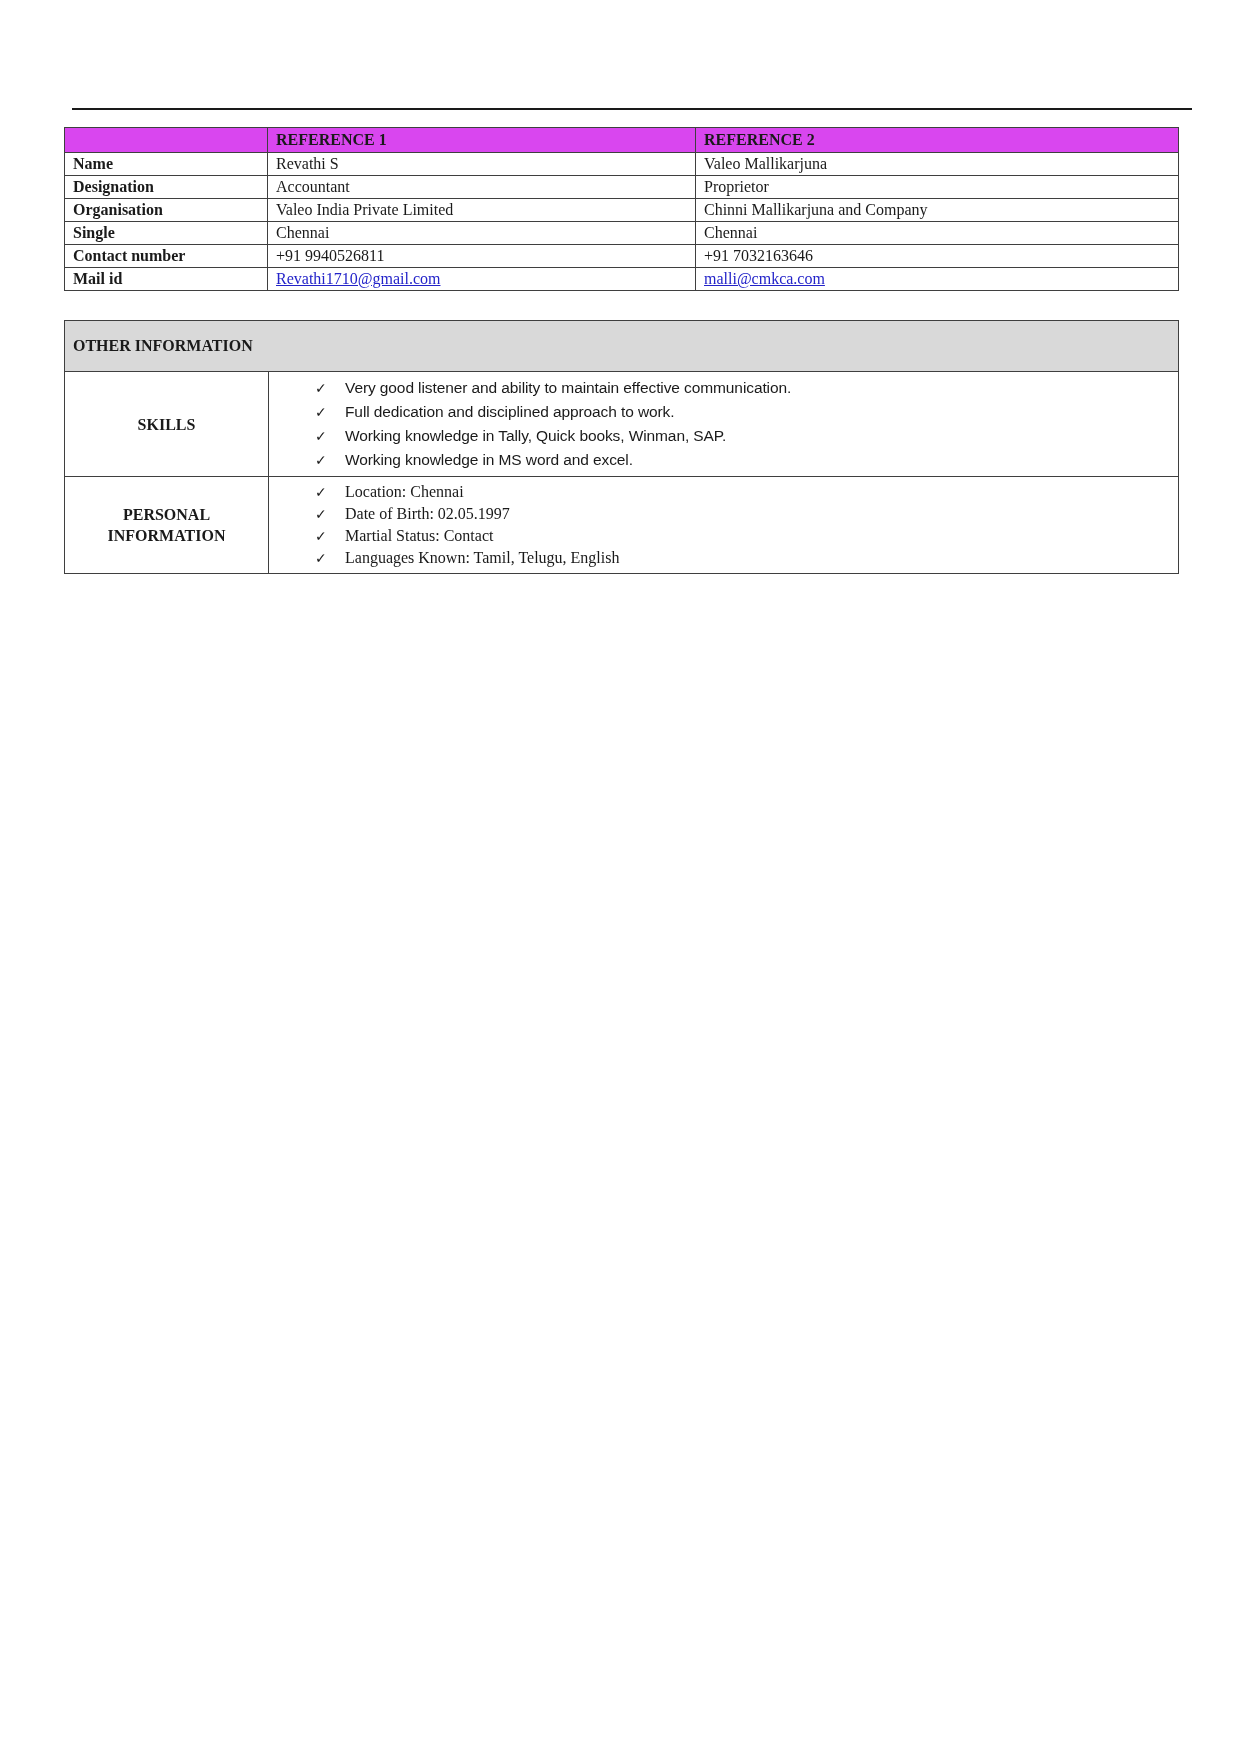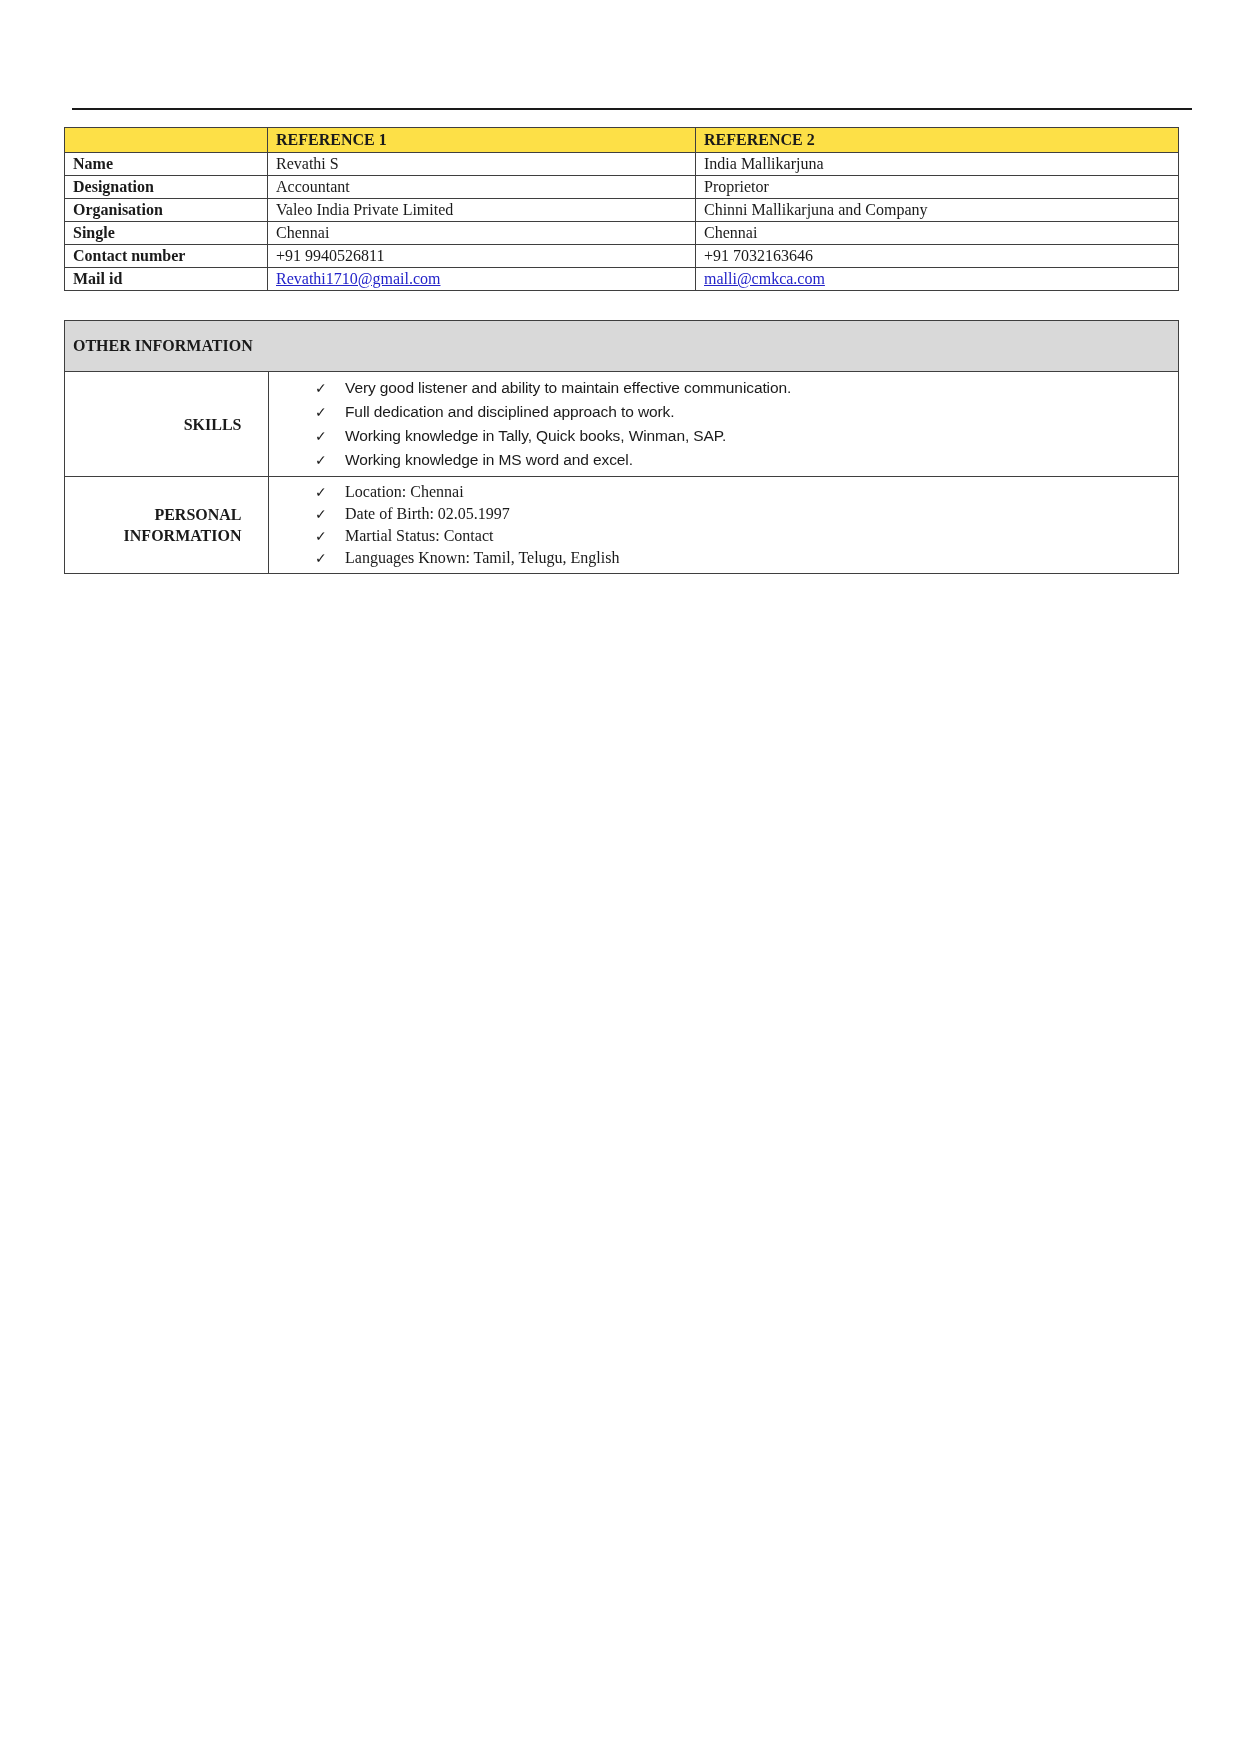--- a/index.html
+++ b/index.html
@@ -29,21 +29,21 @@
   .ref-table th, .ref-table td {
     border: 1px solid #3f3f3f;
     padding: 0 8px;
     font-size: 16px;
     vertical-align: middle;
     overflow: hidden;
     white-space: nowrap;
     text-align: left;
   }
   .ref-table th {
-    background: #fde047;
+    background: #d946ef;
     font-weight: bold;
     height: 25px;
   }
   .ref-table td { height: 23px; }
   .ref-table td.label-col { font-weight: bold; }
   a.email {
     color: #2323c9;
     text-decoration: underline;
     cursor: pointer;
   }
@@ -68,21 +68,20 @@
     text-align: center;
     font-weight: bold;
     font-size: 16px;
     padding: 0;
   }
   .section-label .label-narrow {
     display: block;
     max-width: 150px;
     margin: 0 auto;
     line-height: 21px;
-    text-align: right;
   }
   .oi-table td.items-cell { padding: 4px 0; }
   .row-skills td { height: 98px; }
   .row-personal td { height: 89px; }
 
   .item { display: flex; align-items: baseline; }
   .item .check {
     flex: 0 0 30px;
     margin-left: 46px;
     font-family: "DejaVu Sans", sans-serif;
@@ -116,21 +115,21 @@
     </colgroup>
     <tbody>
         <tr>
       <th></th>
       <th>REFERENCE 1</th>
       <th>REFERENCE 2</th>
     </tr>
     <tr>
       <td class="label-col">Name</td>
       <td>Revathi S</td>
-      <td>India Mallikarjuna</td>
+      <td>Valeo Mallikarjuna</td>
     </tr>
     <tr>
       <td class="label-col">Designation</td>
       <td>Accountant</td>
       <td>Proprietor</td>
     </tr>
     <tr>
       <td class="label-col">Organisation</td>
       <td>Valeo India Private Limited</td>
       <td>Chinni Mallikarjuna and Company</td>

